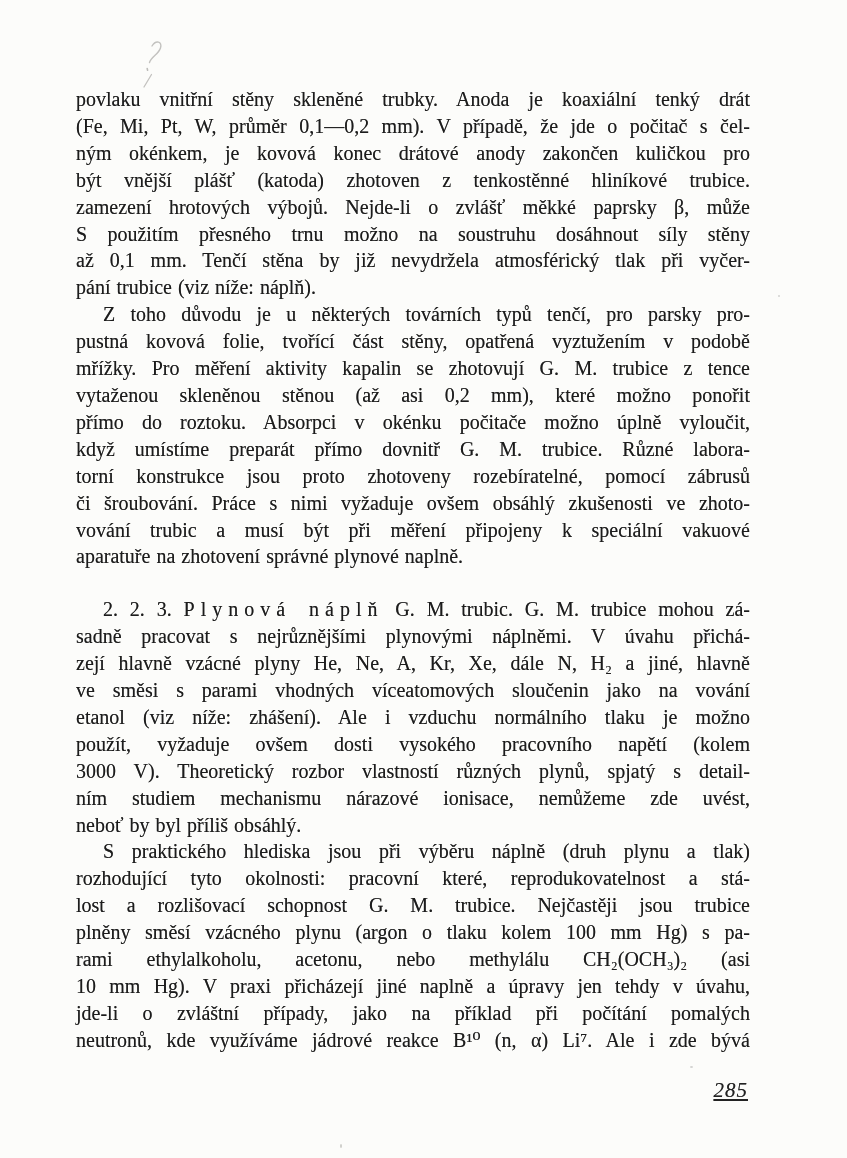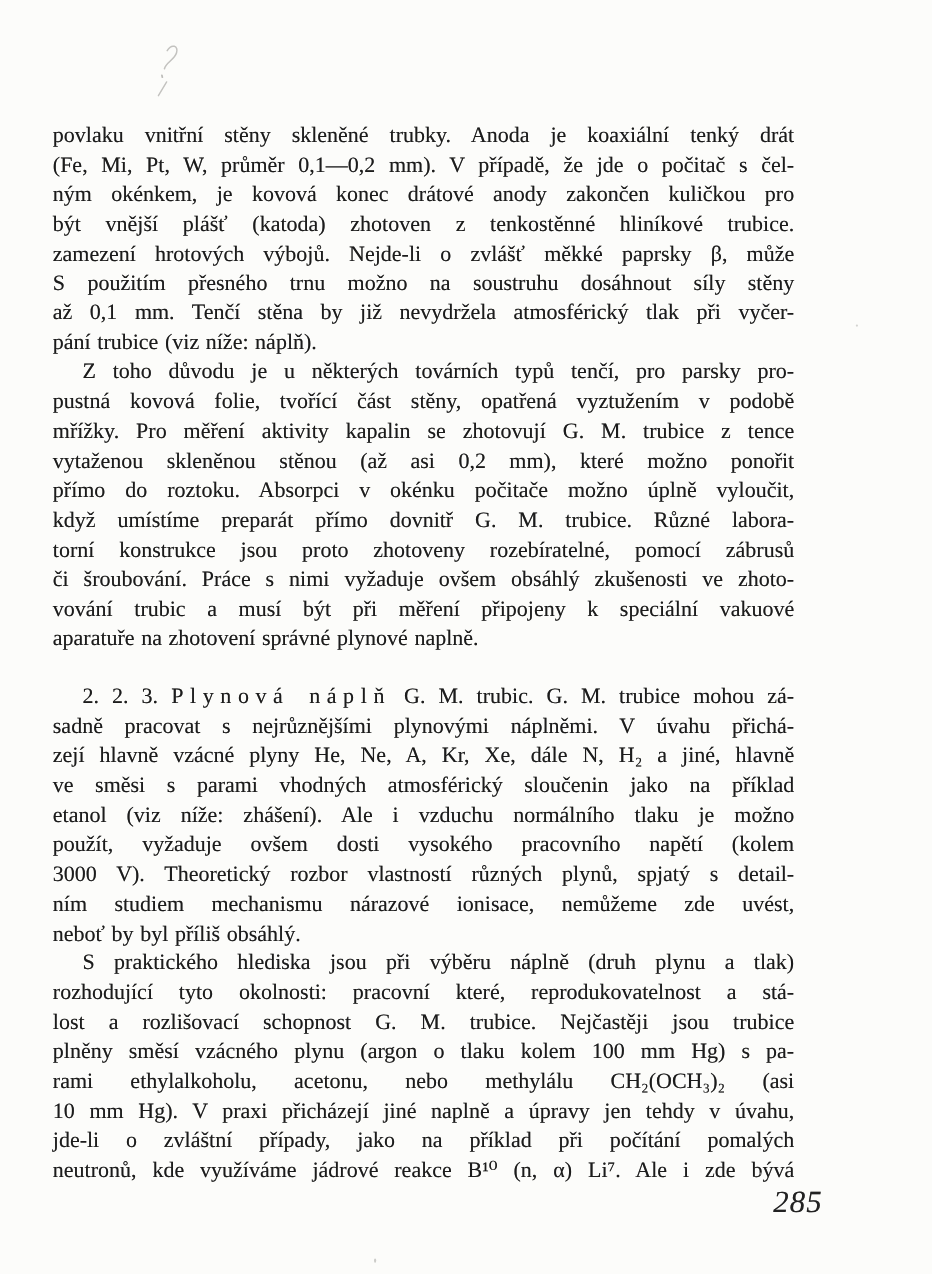--- a/index.html
+++ b/index.html
@@ -11,52 +11,52 @@
     position: relative;
     width: 847px;
     height: 1158px;
     background: #fcfcfa;
     overflow: hidden;
     font-family: "Liberation Serif", "DejaVu Serif", serif;
     color: #1c1c1c;
   }
   .textblock {
     position: absolute;
-    left: 48px;
+    left: 76px;
     top: 86px;
     width: 674px;
     font-size: 20px;
     line-height: 26.9px;
     text-shadow: 0 0 0.4px rgba(20,20,20,0.55);
     word-spacing: 1px;
-    margin-top: 24px;
   }
   .para { margin: 0; }
   .para.indented .line:first-child { text-indent: 27px; }
   .para.section-gap { margin-top: 26px; }
   .line {
     text-align: justify;
     text-align-last: justify;
     white-space: nowrap;
   }
   .line.end {
     text-align-last: left;
   }
   .heading-spaced {
     letter-spacing: 0.30em;
   }
   .pageno {
     position: absolute;
     top: 1078px;
     right: 99px;
-    font-size: 28px;
+    font-size: 21px;
     font-style: italic;
     letter-spacing: 1px;
     color: #222;
     text-shadow: 0 0 0.4px rgba(20,20,20,0.5);
+    text-decoration: underline;
   }
   .pencil-mark {
     position: absolute;
     left: 132px;
     top: 36px;
     opacity: 0.75;
   }
   .speck {
     position: absolute;
     background: #b8b8b4;
@@ -100,21 +100,21 @@
       <div class="line">torní konstrukce jsou proto zhotoveny rozebíratelné, pomocí zábrusů</div>
       <div class="line">či šroubování. Práce s nimi vyžaduje ovšem obsáhlý zkušenosti ve zhoto-</div>
       <div class="line">vování trubic a musí být při měření připojeny k speciální vakuové</div>
       <div class="line end">aparatuře na zhotovení správné plynové naplně.</div>
     </div>
 
     <div class="para indented section-gap">
       <div class="line"><span>2. 2. 3. </span><span class="heading-spaced">Plynová náplň</span><span> G. M. trubic. G. M. trubice mohou zá-</span></div>
       <div class="line">sadně pracovat s nejrůznějšími plynovými náplněmi. V úvahu přichá-</div>
       <div class="line">zejí hlavně vzácné plyny He, Ne, A, Kr, Xe, dále N, H₂ a jiné, hlavně</div>
-      <div class="line">ve směsi s parami vhodných atmosférický sloučenin jako na příklad</div>
+      <div class="line">ve směsi s parami vhodných víceatomových sloučenin jako na vování</div>
       <div class="line">etanol (viz níže: zhášení). Ale i vzduchu normálního tlaku je možno</div>
       <div class="line">použít, vyžaduje ovšem dosti vysokého pracovního napětí (kolem</div>
       <div class="line">3000 V). Theoretický rozbor vlastností různých plynů, spjatý s detail-</div>
       <div class="line">ním studiem mechanismu nárazové ionisace, nemůžeme zde uvést,</div>
       <div class="line end">neboť by byl příliš obsáhlý.</div>
     </div>
 
     <div class="para indented">
       <div class="line">S praktického hlediska jsou při výběru náplně (druh plynu a tlak)</div>
       <div class="line">rozhodující tyto okolnosti: pracovní které, reprodukovatelnost a stá-</div>

